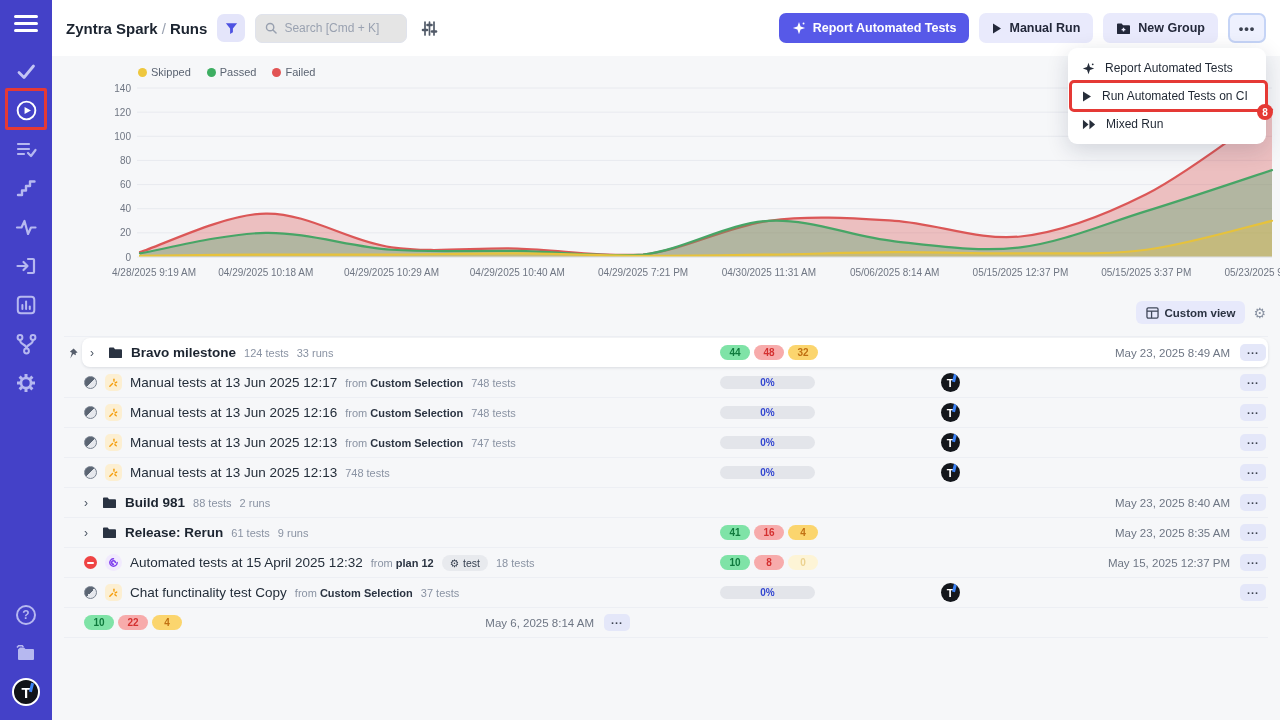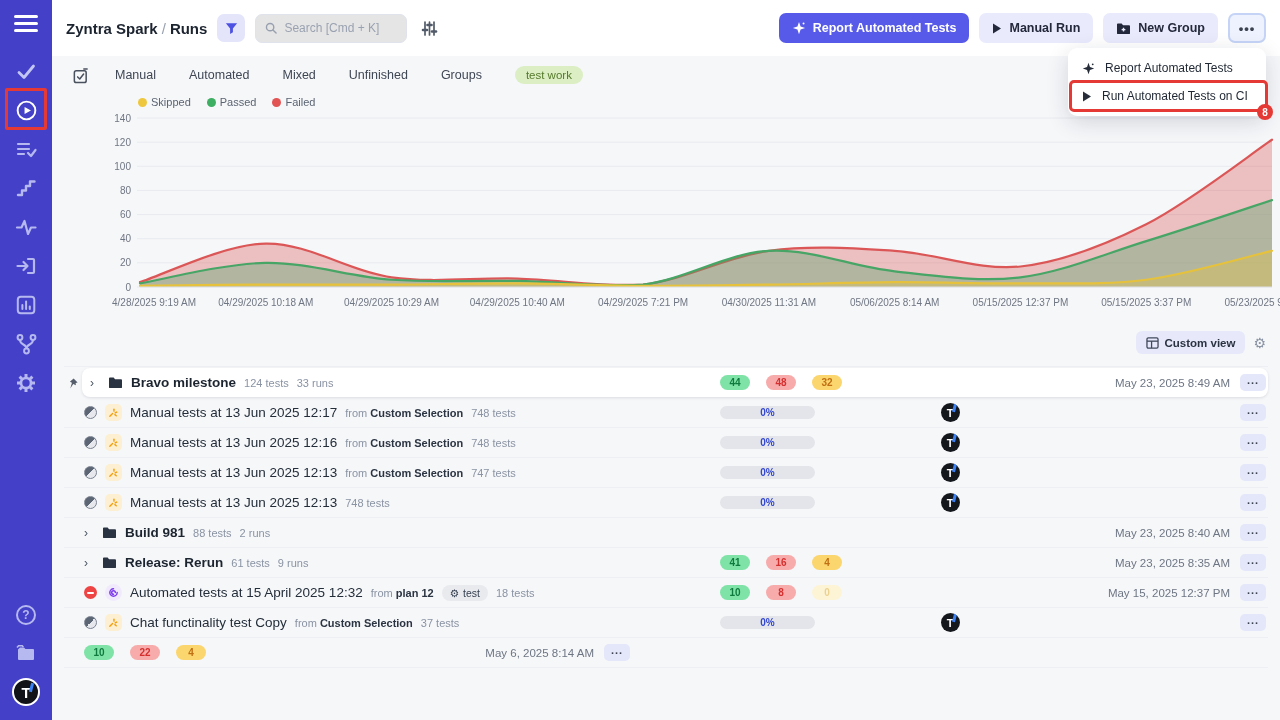--- a/index.html
+++ b/index.html
@@ -71,21 +71,21 @@
   .rfrom b { color:#2b3442; }
   .status-half { width:13px; height:13px; border-radius:50%; background:linear-gradient(135deg,#5b6573 50%,#e6e8ed 50%); border:1px solid #7a8391; flex:none; }
   .status-stop { width:13px; height:13px; border-radius:50%; background:#ef4444; position:relative; flex:none; }
   .status-stop::after { content:""; position:absolute; left:3px; top:5.5px; width:7px; height:2px; background:#fff; border-radius:1px; }
   .ric { width:17px; height:17px; border-radius:5px; display:flex; align-items:center; justify-content:center; flex:none; }
   .ric.confetti { background:#fcefd2; }
   .ric.auto { background:#f1eafd; border-radius:50%; }
   .ric.merge { background:#e0ecfd; }
   .run-tag { background:#e8eaee; border-radius:9px; font-size:10.5px; color:#374151; display:flex; align-items:center; gap:4px; padding:2px 8px; }
   .zone-metrics { width:100px; display:flex; align-items:center; }
-  .badges { display:flex; gap:16px; }
+  .badges { display:flex; gap:4px; }
   .badge { min-width:30px; height:15px; border-radius:9px; font-size:10px; font-weight:bold; display:flex; align-items:center; justify-content:center; padding:0 6px; }
   .badge.pass { background:#7fe3a7; color:#0f7a3d; }
   .badge.fail { background:#f7abab; color:#d43030; }
   .badge.skip { background:#fbd56e; color:#c07012; }
   .badge.skip.faded { background:#fdf4d6; color:#ecd290; }
   .progress { width:95px; height:13px; border-radius:7px; background:#e3e5ea; position:relative; }
   .progress span { position:absolute; inset:0; display:flex; align-items:center; justify-content:center; font-size:10px; font-weight:bold; color:#3347d1; }
   .zone-avatar { width:260px; display:flex; justify-content:center; }
   .tavatar { width:19px; height:19px; border-radius:50%; background:#14171c; color:#fff; font-size:11px; font-weight:bold; display:flex; align-items:center; justify-content:center; position:relative; overflow:hidden; }
   .tavatar::after { content:""; position:absolute; right:4px; top:1px; width:2.5px; height:8px; background:#3b82f6; transform:rotate(14deg); }
@@ -249,38 +249,30 @@
       <div class="menu-item-wrap">
         <div class="menu-item">
           <svg width="10" height="11" viewBox="0 0 10 11">
               <polygon points="1,0.5 9,5.5 1,10.5" fill="#272e3a"></polygon>
             </svg>
           <span>Run Automated Tests on CI</span>
         </div>
         <div class="menu-annotation"></div>
         <div class="menu-badge">8</div>
       </div>
-    </div>
-  </div>
-
-  <div class="tabsrow">
-    <span class="tab-lead">
-      <svg width="17" height="17" viewBox="0 0 18 18" fill="none" stroke="#49505e" stroke-width="1.6" stroke-linecap="round" stroke-linejoin="round">
-          <rect x="2.5" y="4" width="12.5" height="12.5" rx="2"></rect>
-          <polyline points="6,10.5 8.2,12.7 12.3,7.5"></polyline>
-          <line x1="12.5" y1="2" x2="16" y2="2"></line>
-        </svg>
-    </span>
-    <span class="tab">Manual</span>
-    <span class="tab">Automated</span>
-    <span class="tab">Mixed</span>
-    <span class="tab">Unfinished</span>
-    <span class="tab">Groups</span>
-    <span class="tag-pill">test work</span>
-  </div>
+      <div class="menu-item">
+        <svg width="14" height="11" viewBox="0 0 15 11">
+            <polygon points="1,0.5 7,5.5 1,10.5" fill="#272e3a"></polygon>
+            <polygon points="8,0.5 14,5.5 8,10.5" fill="#272e3a"></polygon>
+          </svg>
+        <span>Mixed Run</span>
+      </div>
+    </div>
+  </div>
+
 
   <div class="legend">
     <span class="legend-item">
         <span class="legend-dot" style="background:#eec73e"></span>
         <span>Skipped</span>
       </span>
     <span class="legend-item">
         <span class="legend-dot" style="background:#3dae62"></span>
         <span>Passed</span>
       </span>

